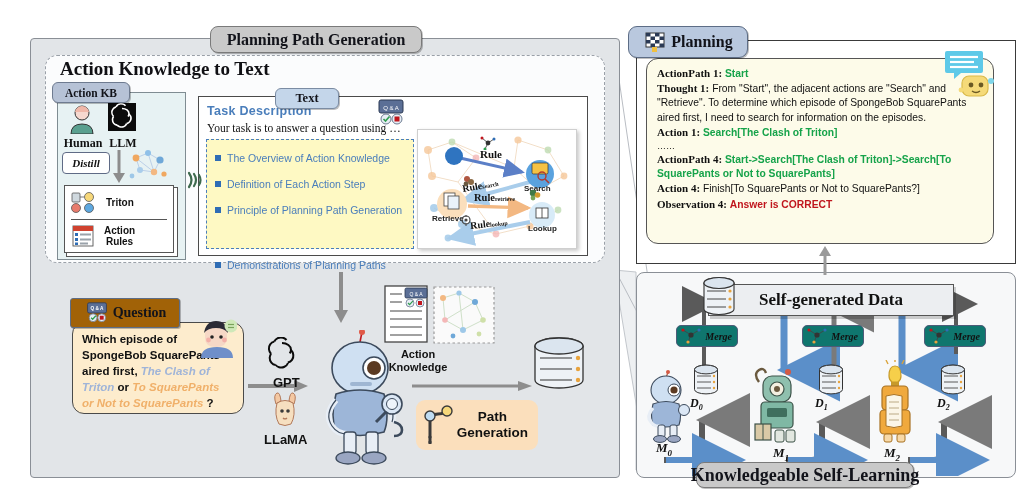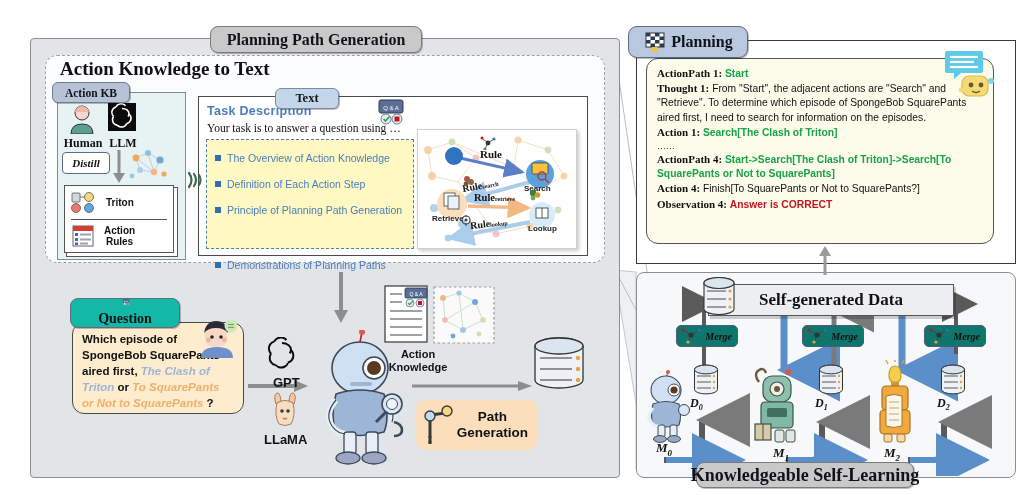--- a/index.html
+++ b/index.html
@@ -367,21 +367,21 @@
             <line x1="8" y1="7" x2="5" y2="13"></line>
           </g>
         <circle cx="8" cy="7" r="2.4" fill="#333"></circle>
           <circle cx="2" cy="2" r="1.5" fill="#c0161d"></circle>
         <circle cx="14" cy="3" r="1.5" fill="#2f6db5"></circle>
           <circle cx="5" cy="13" r="1.5" fill="#2f9e4f"></circle>
       </svg>
     </div>
   </div>
 
-  <div class="tab" style="left:70px;top:298px;width:108px;height:28px;font-size:14px;border-radius:8px;background:#14b8a6;border-color:#5d6d86;flex-direction:column;">
+  <div class="tab" style="left:70px;top:298px;width:108px;height:28px;font-size:14px;border-radius:3px;background:#a16207;border-color:#5d6d86;">
     <svg width="22" height="22" viewBox="0 0 28 28" style="margin-left:2px;">
       <rect x="2" y="1" width="24" height="13" rx="2" fill="#5b6f96" stroke="#2c3a54" stroke-width="1"></rect>
       <text x="14" y="10.5" font-size="6" fill="#fff" text-anchor="middle" font-family="Liberation Sans, sans-serif">Q &amp; A</text>
       <circle cx="9" cy="20" r="5" fill="#e8eef5" stroke="#6b7a90" stroke-width="1"></circle>
       <path d="M6.5 20 l2 2 l4 -4.5" stroke="#2f9e4f" stroke-width="1.6" fill="none"></path>
       <circle cx="20" cy="20" r="5" fill="#e8eef5" stroke="#6b7a90" stroke-width="1"></circle>
       <rect x="17.5" y="17.5" width="5" height="5" fill="#c0161d"></rect>
     </svg>
     <span>Question</span>
   </div>

